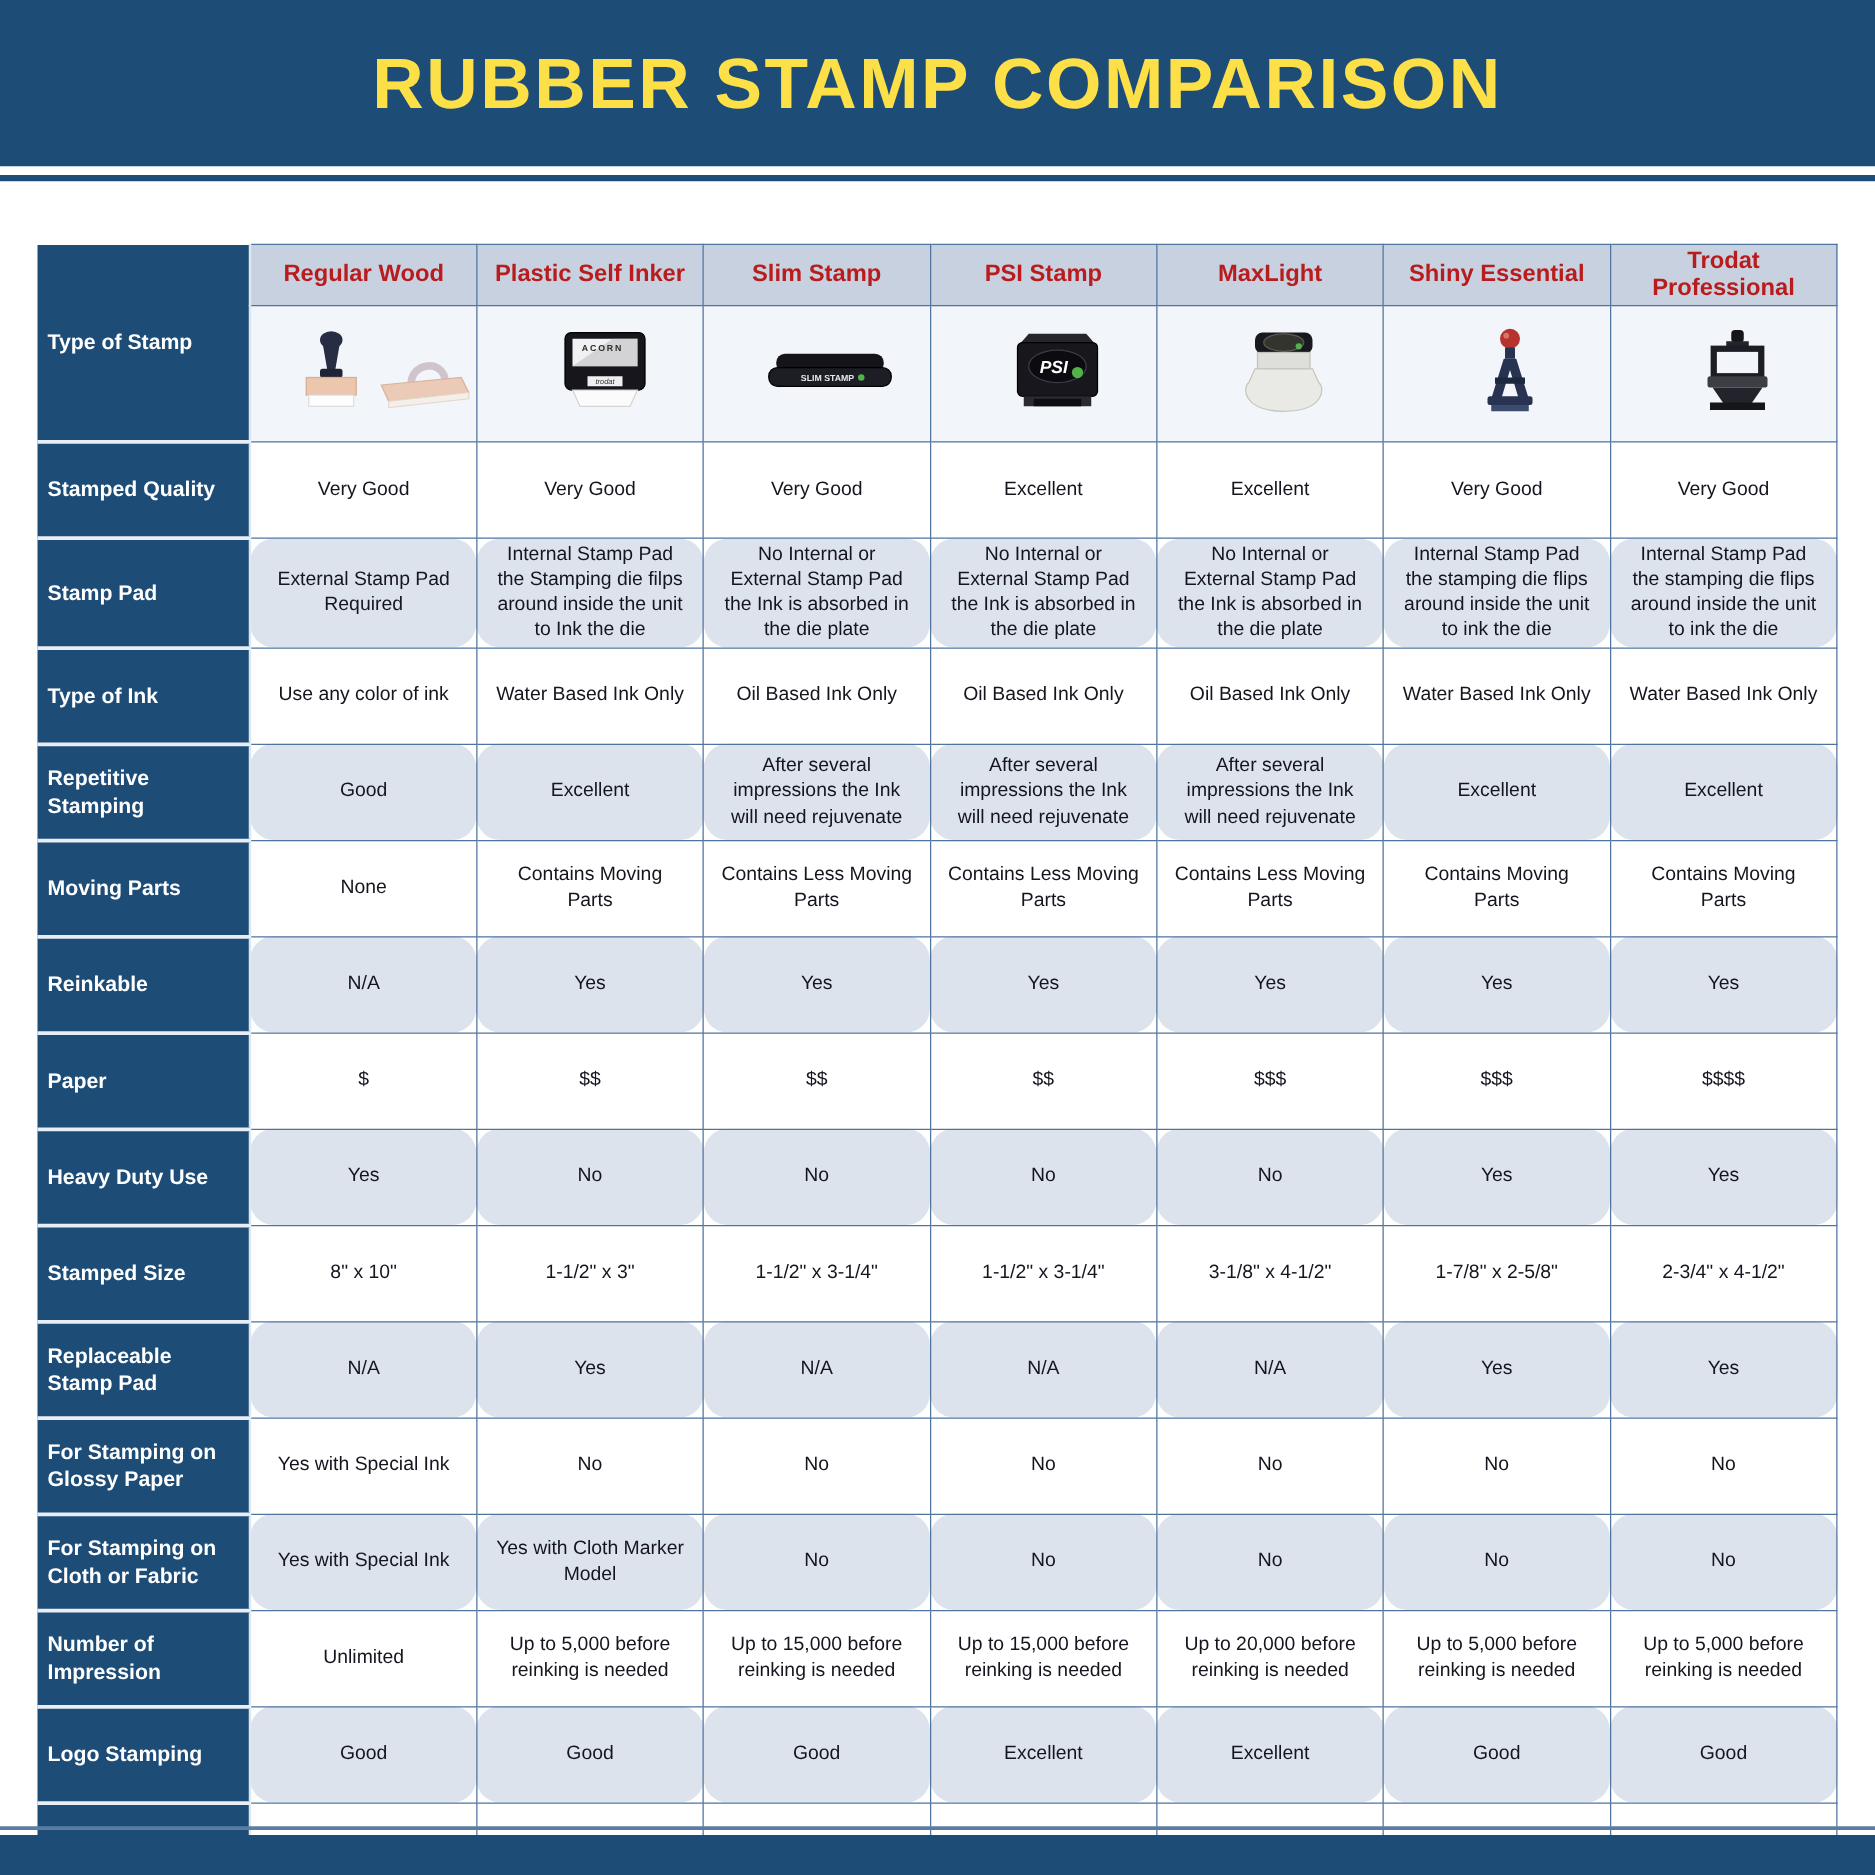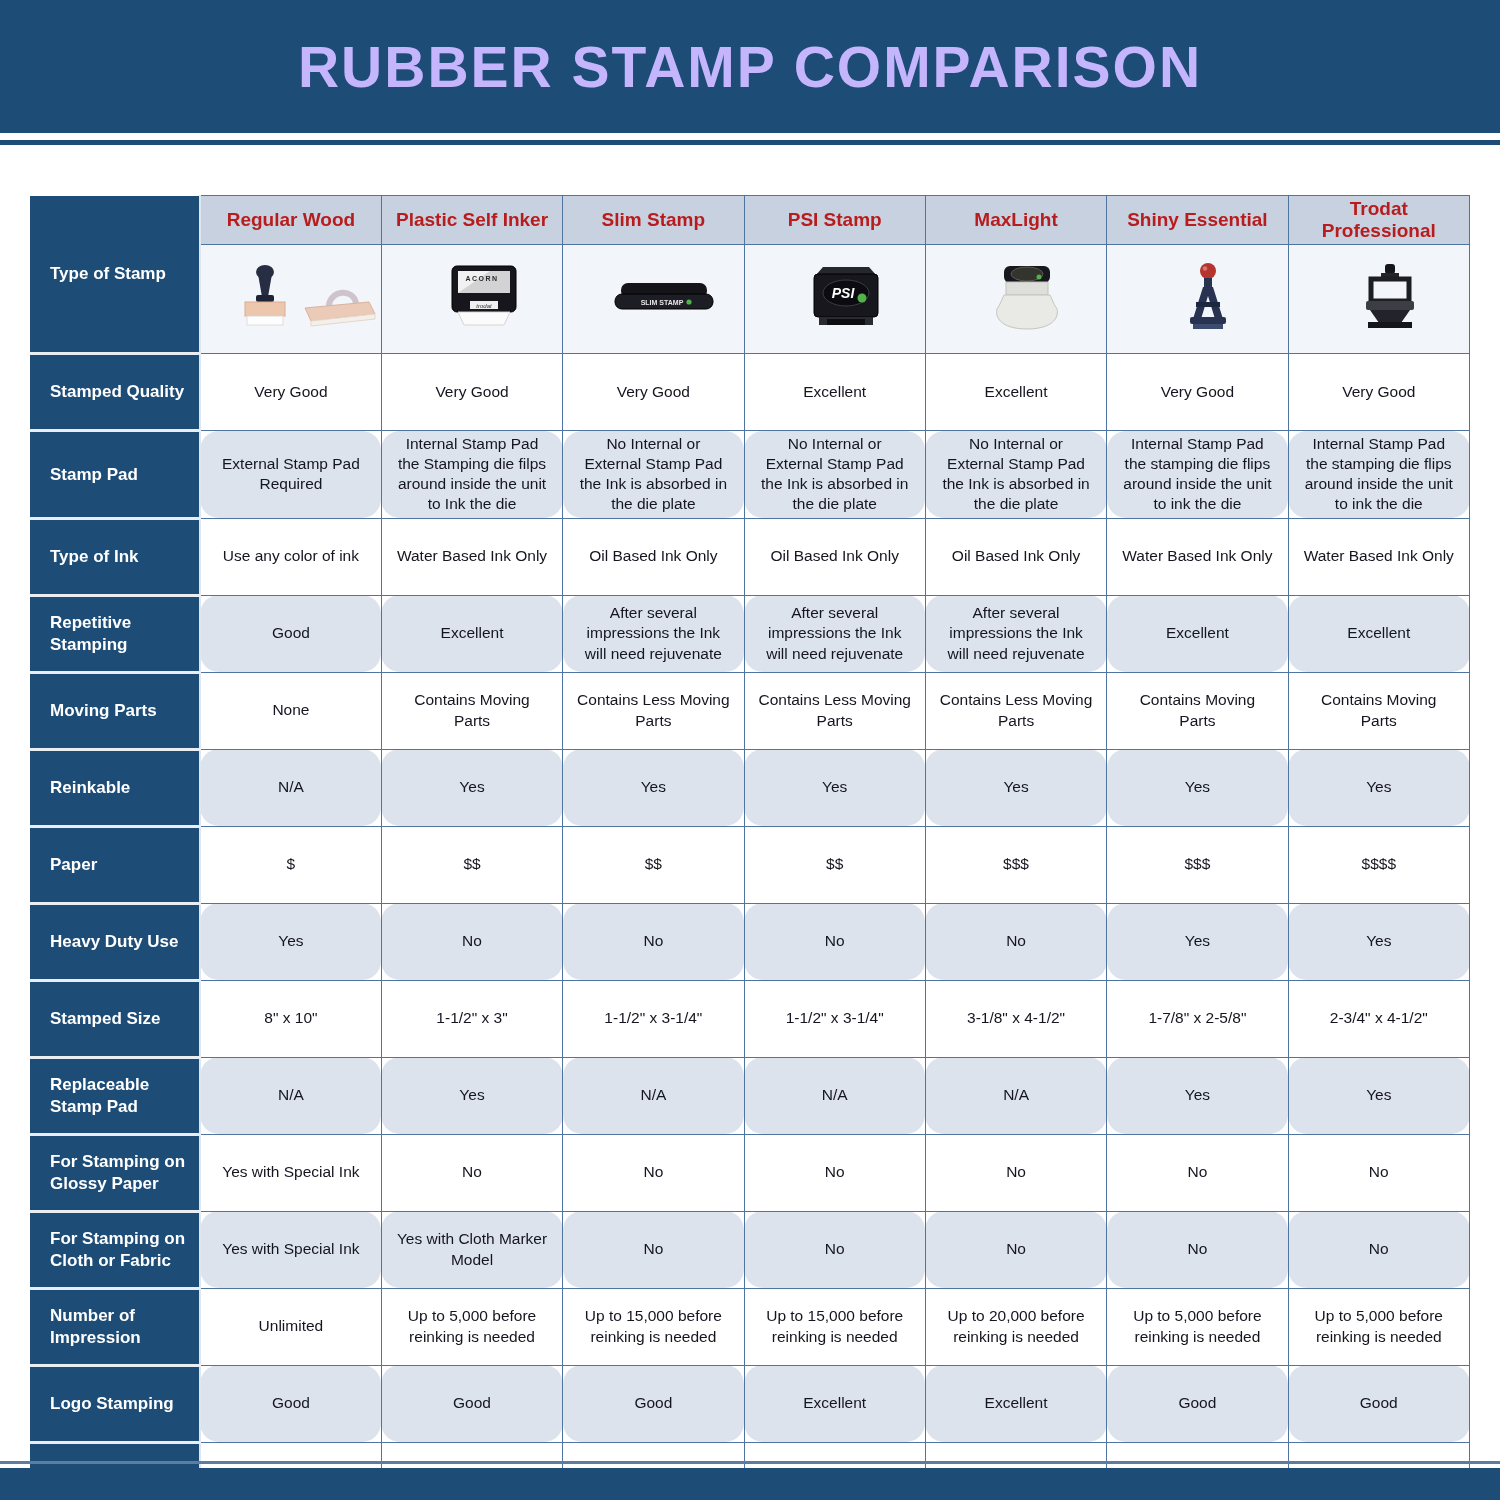--- a/index.html
+++ b/index.html
@@ -6,39 +6,39 @@
   html,body { margin:0; padding:0; }
   body {
     width:1500px; height:1500px; position:relative; overflow:hidden;
     background:#ffffff; font-family:"Liberation Sans", sans-serif;
   }
   .banner {
     position:absolute; top:0; left:0; width:1500px; height:133px;
     background:#1d4c77; display:flex; align-items:center; justify-content:center;
   }
   .banner h1 {
-    margin:0; color:#c4b5fd; font-size:57px; font-weight:bold; letter-spacing:2px;
+    margin:0; color:#fde047; font-size:57px; font-weight:bold; letter-spacing:2px;
   }
   .banner-rule {
     position:absolute; top:140px; left:0; width:1500px; height:5px; background:#1d4c77;
   }
   .table-wrap { position:absolute; top:195px; left:30px; width:1440px; }
   table {
     width:100%; border-collapse:collapse; table-layout:fixed;
     border-bottom:3px solid #94a5ba;
   }
   col.c-label { width:170px; }
   th, td { vertical-align:middle; }
   .col-head {
     background:#c7d1e0; color:#b91c1c; font-weight:bold; font-size:19px;
     border:1px solid #4f74a0; height:28px; padding:2px 4px; text-align:center;
   }
   .row-label {
     background:#1d4c77; color:#ffffff; font-weight:bold; font-size:17px;
-    text-align:left; padding:4px 10px 4px 20px; line-height:1.25;
+    text-align:left; padding:4px 10px 4px 8px; line-height:1.25;
     border-top:3px solid #e9eef5; border-right:2px solid #dfe6ee;
   }
   .row-label.corner { border-top:none; }
   td.cell {
     border:1px solid #4f74a0; background:#ffffff; color:#15151f;
     font-size:15.5px; text-align:center; padding:3px 13px; line-height:1.3;
   }
   tr.alt td.cell { background:#dde3ed;border-radius:19px; }
   tr.head-row { height:28px; }
   tr.stamp-row { height:86px; }

